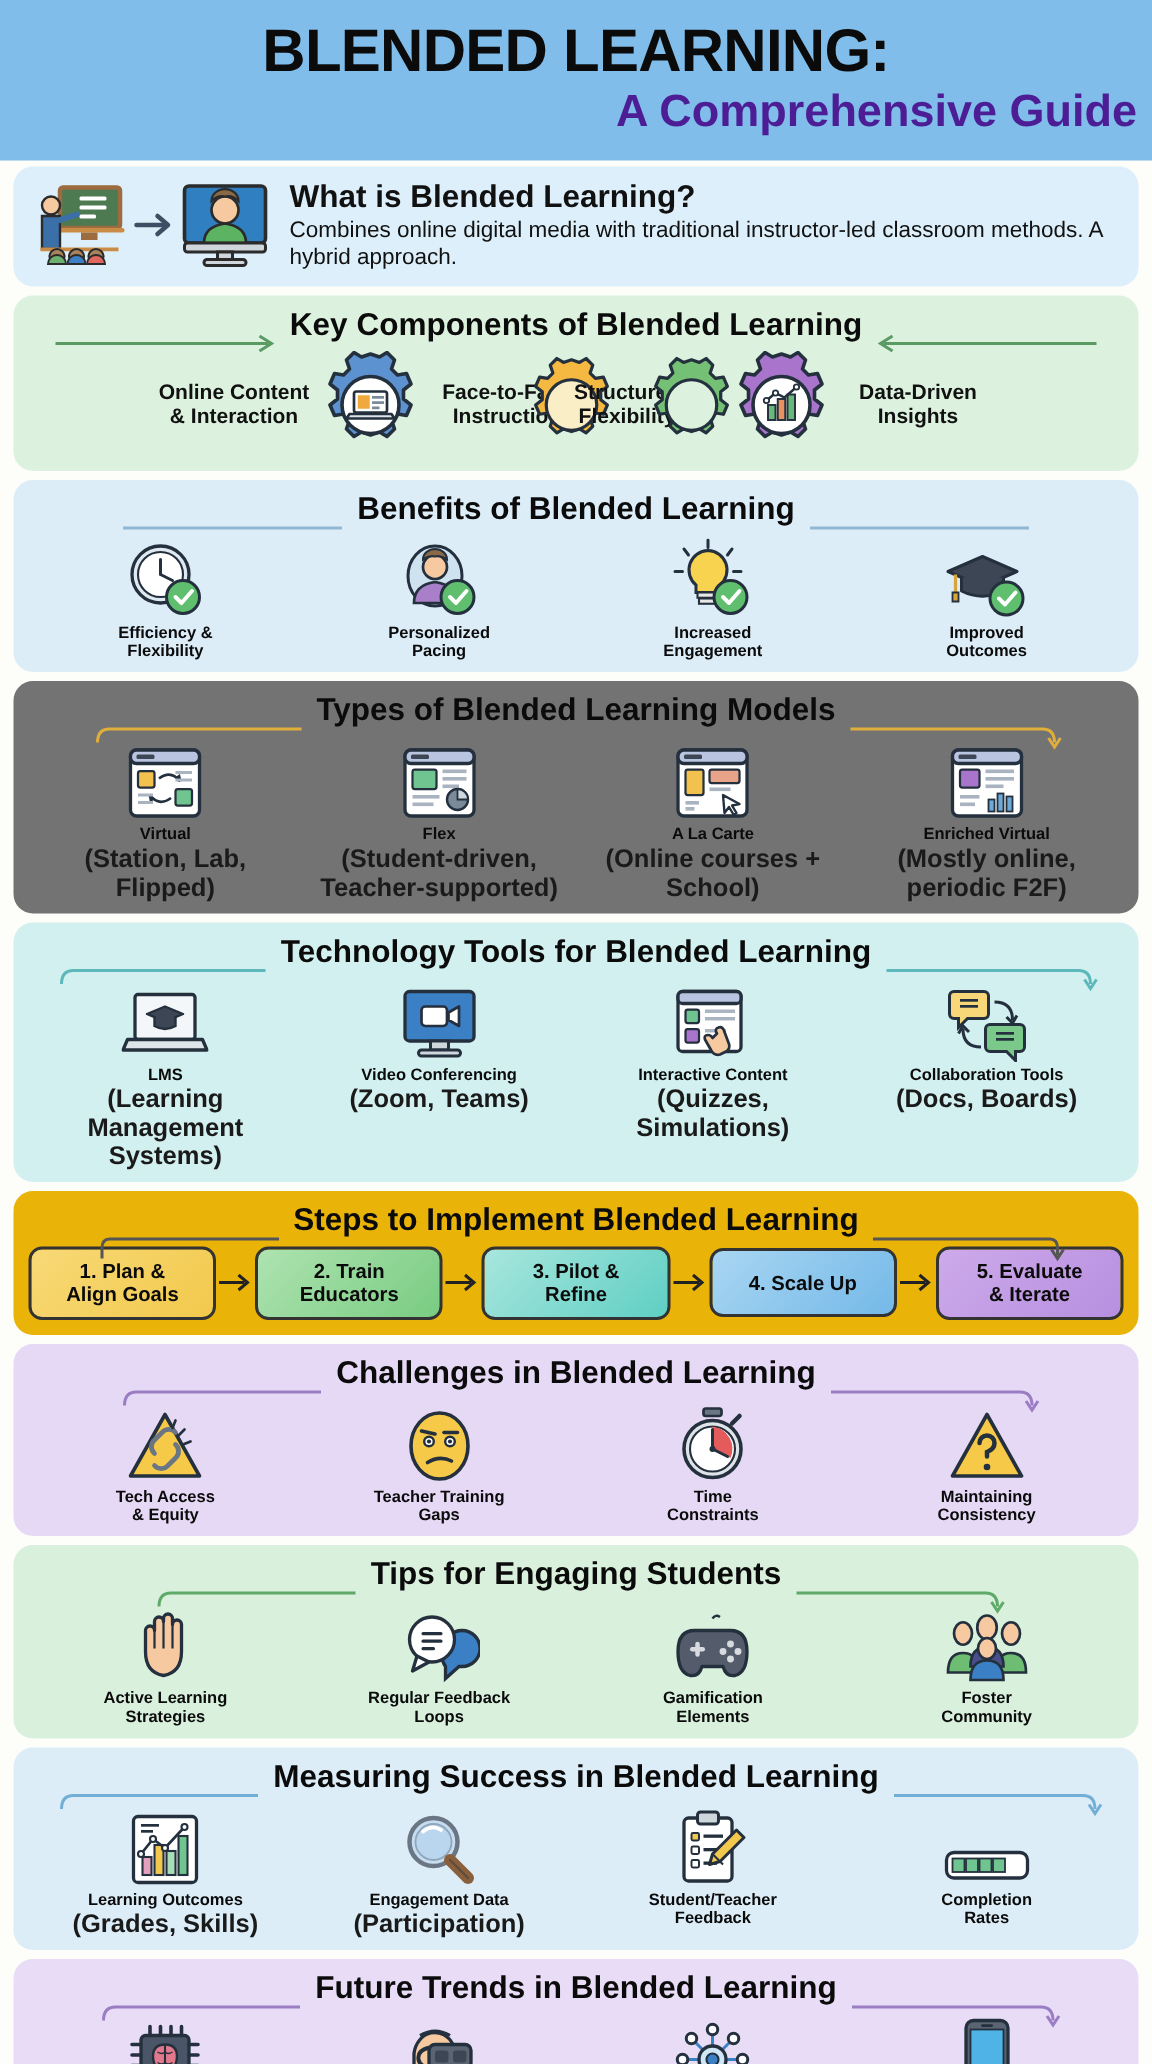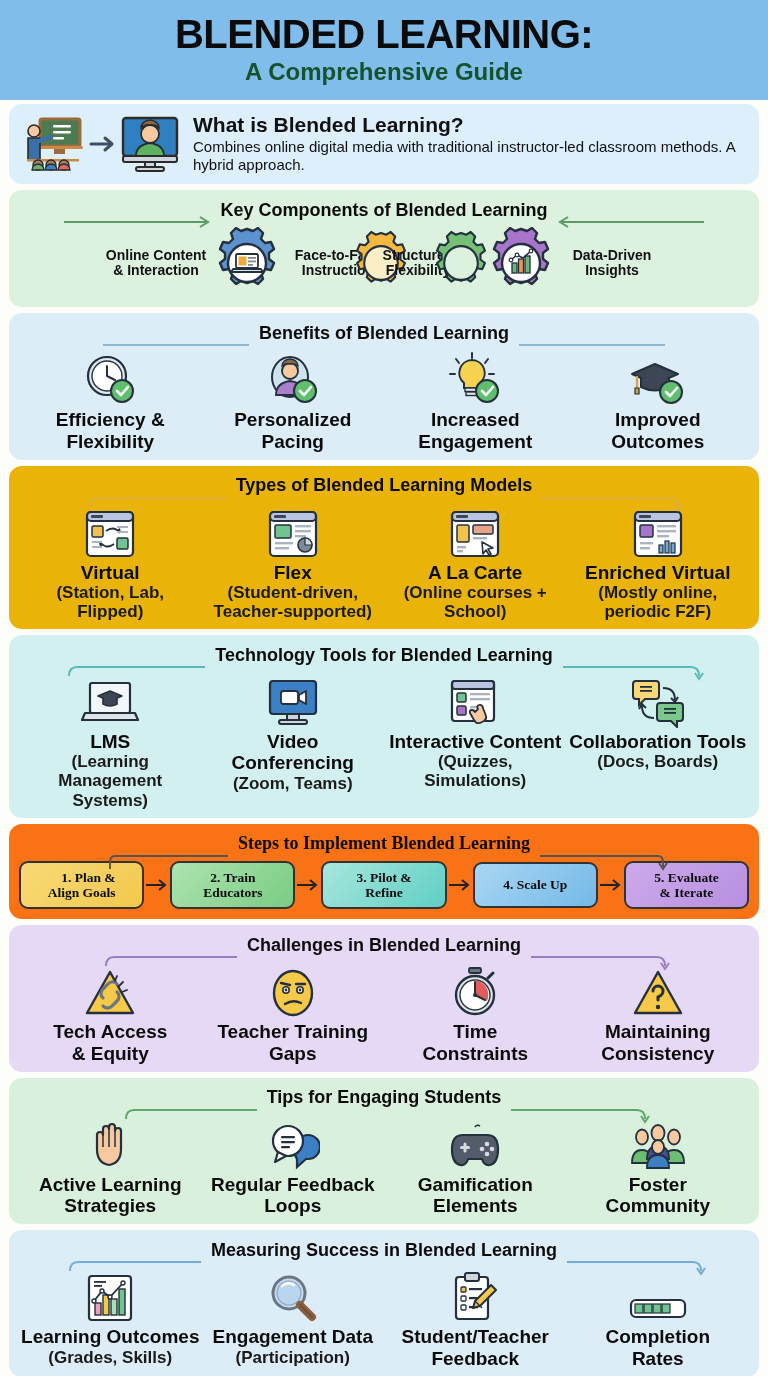--- a/index.html
+++ b/index.html
@@ -16,41 +16,41 @@
   .header {
     background: #80bdea;
     padding: 14px 10px 16px;
     text-align: center;
   }
   .header h1 {
     font-size: 40px; font-weight: 800; letter-spacing: -0.5px;
     line-height: 1.0; color: #0b0b0b;
   }
   .header h2 {
-    font-size: 24px; font-weight: 700; margin-top: 5px;
-    line-height: 1.05; color: #14532d;
+    font-size: 30px; font-weight: 700; margin-top: 5px;
+    line-height: 1.05; color: #4c1d95; text-align: right;
   }
 
   
   .sections { padding: 4px 9px 7px; display: flex; flex-direction: column; gap: 6px; }
   .sec { border-radius: 13px; padding: 7px 10px 8px; position: relative; }
 
   .sec-head {
     display: flex; align-items: center; justify-content: center;
     gap: 8px; margin-bottom: 2px; position: relative; height: 26px;
   }
-  .sec-title { font-size: 18px; font-weight: 800; white-space: nowrap; color: #0b0b0b; }
+  .sec-title { font-size: 21px; font-weight: 800; white-space: nowrap; color: #0b0b0b; }
   .rule { flex: 1 1 auto; height: 2px; max-width: 150px; }
   .rule svg { display: block; width: 100%; height: 26px; overflow: visible; }
 
   
   .items { display: grid; grid-template-columns: repeat(4, 1fr); align-items: start; }
   .item { display: flex; flex-direction: column; align-items: center; text-align: center; padding: 0 2px; }
   .icon-wrap { height: 58px; display: flex; align-items: flex-end; justify-content: center; }
-  .lbl { font-size: 19px; font-weight: 800; line-height: 1.12; margin-top: 3px; color: #0b0b0b; }
+  .lbl { font-size: 11px; font-weight: 800; line-height: 1.12; margin-top: 3px; color: #0b0b0b; }
   .sub { font-size: 17px; font-weight: 700; line-height: 1.12; color: #1a1a1a; }
 
   
   .intro { background: #dceffa; display: flex; align-items: center; gap: 12px; padding: 9px 14px 10px; }
   .intro-ico { flex: 0 0 auto; display: flex; align-items: center; gap: 2px; }
   .intro-txt h3 { font-size: 21px; font-weight: 800; line-height: 1.15; }
   .intro-txt p { font-size: 15px; font-weight: 400; line-height: 1.2; margin-top: 1px; color: #111; }
 
   
   .gears { display: flex; align-items: center; justify-content: center; gap: 2px; padding-top: 2px; }
@@ -61,23 +61,23 @@
   .step {
     border-radius: 9px; border: 2px solid #333; padding: 7px 6px;
     font-size: 13.5px; font-weight: 800; line-height: 1.14; text-align: center;
     min-height: 46px; display: flex; align-items: center; justify-content: center;
     flex: 1 1 0; color: #0b0b0b;
   }
   .arrowsep { flex: 0 0 26px; display: flex; align-items: center; justify-content: center; }
 
   .sec-bg-green   { background: #dcf2de; }
   .sec-bg-blue    { background: #dcedf8; }
-  .sec-bg-yellow  { background: #eab308; }
+  .sec-bg-yellow  { background: #737373; }
   .sec-bg-teal    { background: #d2f0ef; }
-  .sec-bg-gray    { background: #f97316; font-family: Liberation Serif, serif; }
+  .sec-bg-gray    { background: #eab308; }
   .sec-bg-purple  { background: #e6d9f5; }
   .sec-bg-green2  { background: #d8f0dc; }
   .sec-bg-blue2   { background: #dcedf8; }
   .sec-bg-purple2 { background: #e8dcf6; }
 
   svg.ic { display: block; }
 </style>
 </head>
 <body>
 
@@ -435,21 +435,21 @@
           </div>
         <div class="sec-title">Steps to Implement Blended Learning</div>
         <div class="rule">
             <svg viewBox="0 0 150 26" preserveAspectRatio="none">
               <path d="M2 13 H120 q5 0 5 6 v5" stroke="#555" stroke-width="2" fill="none"></path>
               <path d="M121 20 L125 26 L129 20" stroke="#555" stroke-width="2" fill="none"></path>
             </svg>
           </div>
       </div>
       <div class="steps">
-        <div class="step" style="background:linear-gradient(135deg,#f8d977,#f2c94c);text-align:right;">1. Plan &amp;<br>Align Goals</div>
+        <div class="step" style="background:linear-gradient(135deg,#f8d977,#f2c94c);">1. Plan &amp;<br>Align Goals</div>
         <div class="arrowsep">
             <svg width="24" height="16" viewBox="0 0 24 16">
               <path d="M1 8 H18" stroke="#222" stroke-width="2"></path>
               <path d="M14 3 L20 8 L14 13" stroke="#222" stroke-width="2" fill="none"></path>
             </svg>
           </div>
         <div class="step" style="background:linear-gradient(135deg,#aee3b0,#79cc82);">2. Train<br>Educators</div>
         <div class="arrowsep">
             <svg width="24" height="16" viewBox="0 0 24 16">
               <path d="M1 8 H18" stroke="#222" stroke-width="2"></path>

